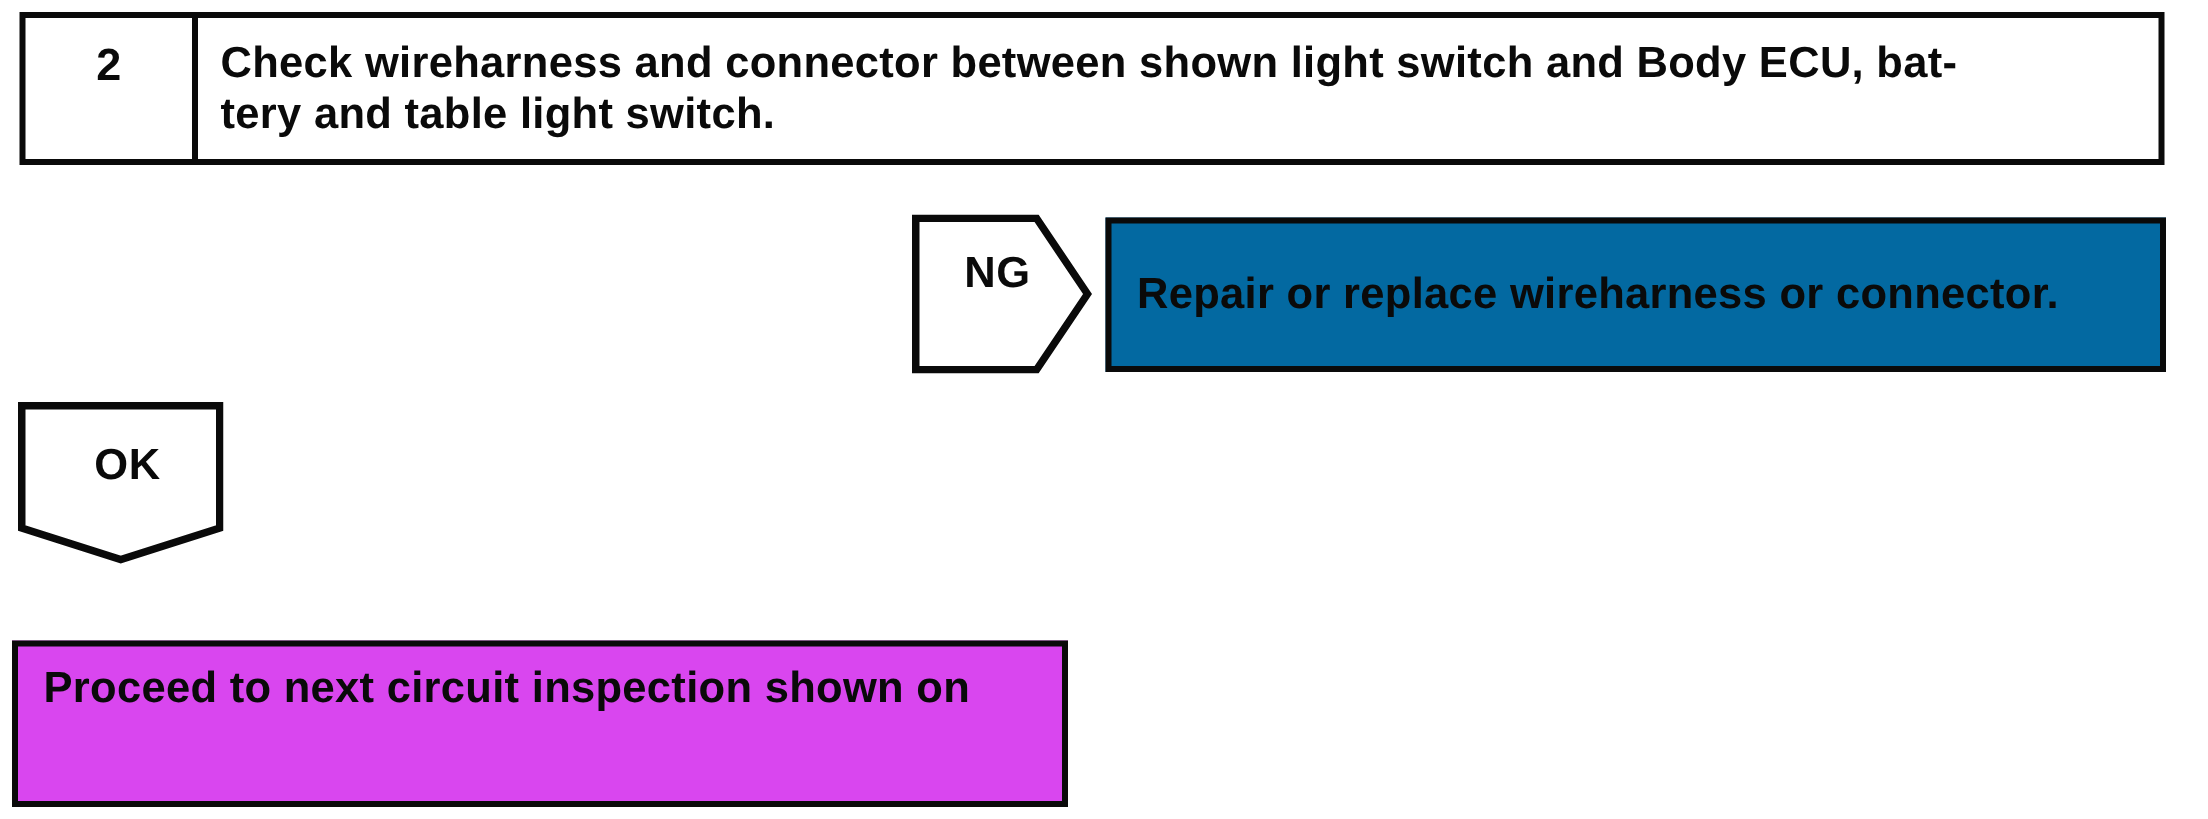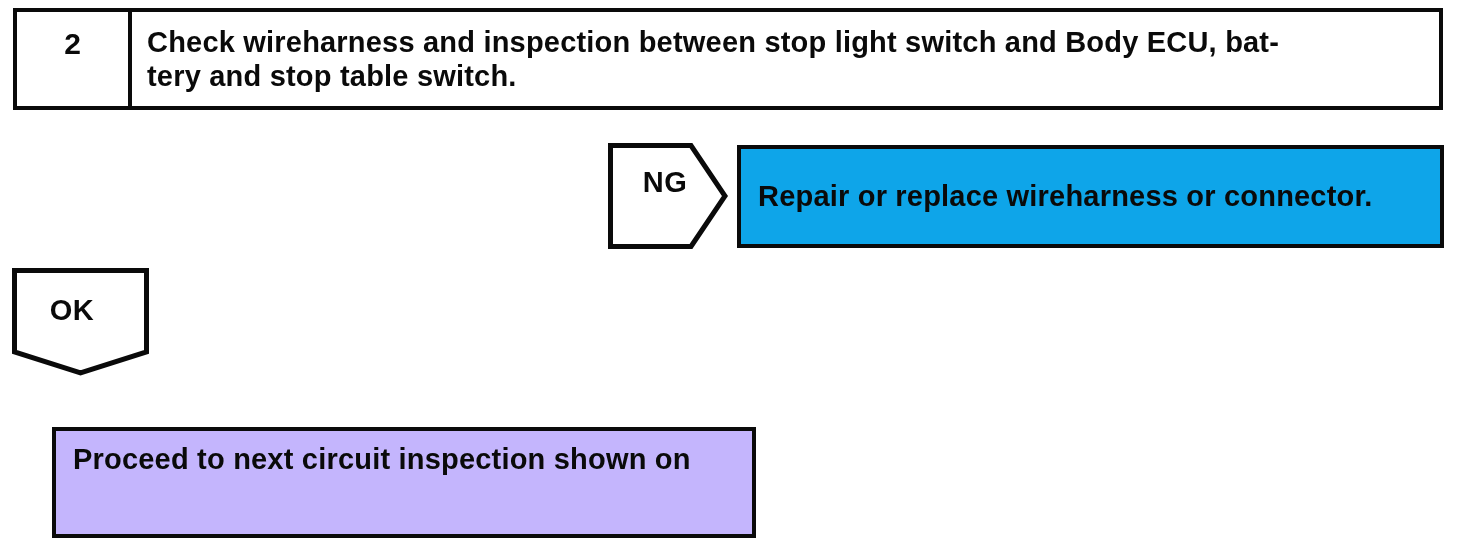--- a/index.html
+++ b/index.html
@@ -55,63 +55,62 @@
     position: absolute;
     display: flex;
     align-items: center;
     justify-content: center;
     font-size: 29px;
     letter-spacing: 0.5px;
   }
   .ng-connector { left: 608px; top: 143px; }
   .ng-connector .connector-label { left: 0; top: 0; width: 114px; height: 79px; }
   .ok-connector { left: 12px; top: 268px; }
-  .ok-connector .connector-label { left: 0; top: 0; width: 120px; height: 84px; }
+  .ok-connector .connector-label { left: 0; top: 0; width: 120px; height: 84px; padding-left: 13px; }
   
   .ng-action-box {
     position: absolute;
     left: 737px;
     top: 145px;
     width: 707px;
     height: 103px;
     border: 4px solid #0a0a0a;
     box-sizing: border-box;
     display: flex;
     align-items: center;
     padding-left: 17px;
     font-size: 29px;
     letter-spacing: 0.2px;
-    background: #0ea5e9;
+    background: #0369a1;
   }
   .ok-action-box {
     position: absolute;
     left: 8px;
     top: 427px;
     width: 704px;
     height: 111px;
     border: 4px solid #0a0a0a;
     box-sizing: border-box;
     padding: 11px 10px 0 17px;
     font-size: 29px;
     line-height: 34px;
     letter-spacing: 0.2px;
-    background: #c4b5fd;
-    margin-left: 44px;
+    background: #d946ef;
   }
 </style>
 </head>
 <body>
 
 <div class="page">
 
   <div class="step-box">
     <div class="step-num-cell">2</div>
     <div class="step-text-cell">
-      <span class="line">Check wireharness and inspection between stop light switch and Body ECU, bat-</span>
-      <span class="line">tery and stop table switch.</span>
+      <span class="line">Check wireharness and connector between shown light switch and Body ECU, bat-</span>
+      <span class="line">tery and table light switch.</span>
     </div>
   </div>
 
   <div class="connector ng-connector">
     <svg width="120" height="106" viewBox="0 0 120 106">
       <polygon points="2.5,2.5 83,2.5 117,53 83,103.5 2.5,103.5" fill="#ffffff" stroke="#0a0a0a" stroke-width="5"></polygon>
     </svg>
     <div class="connector-label">NG</div>
   </div>
 

